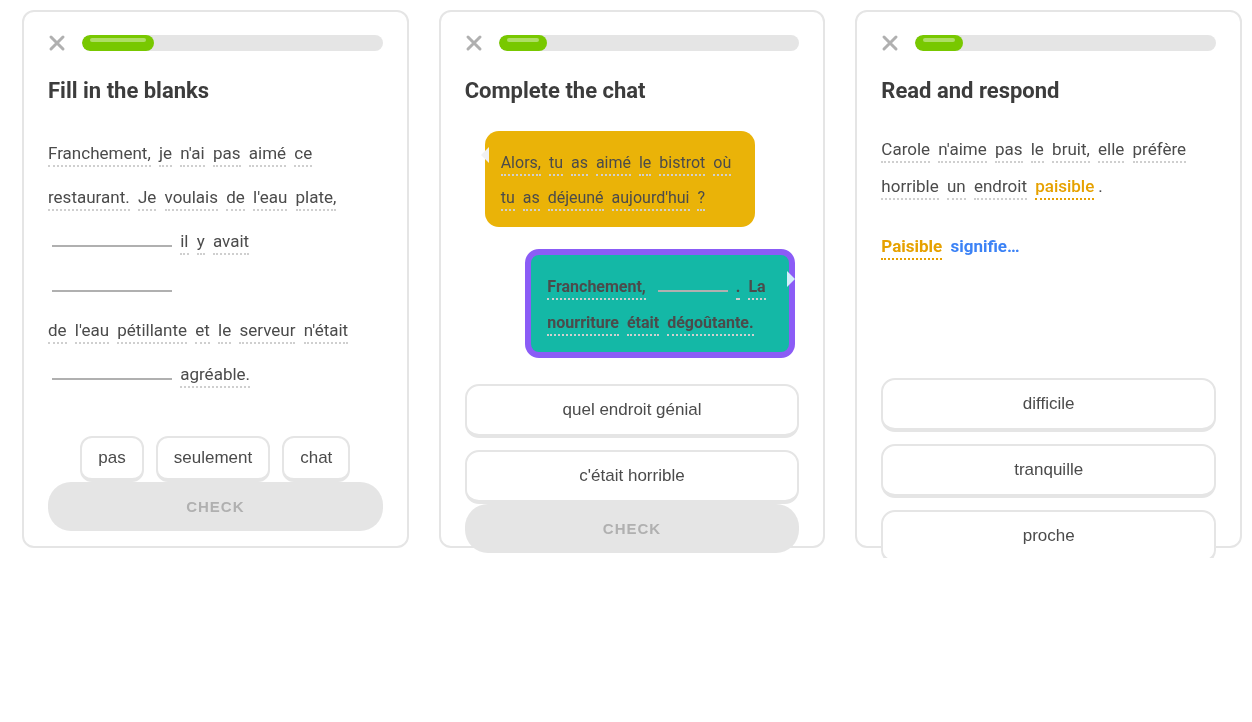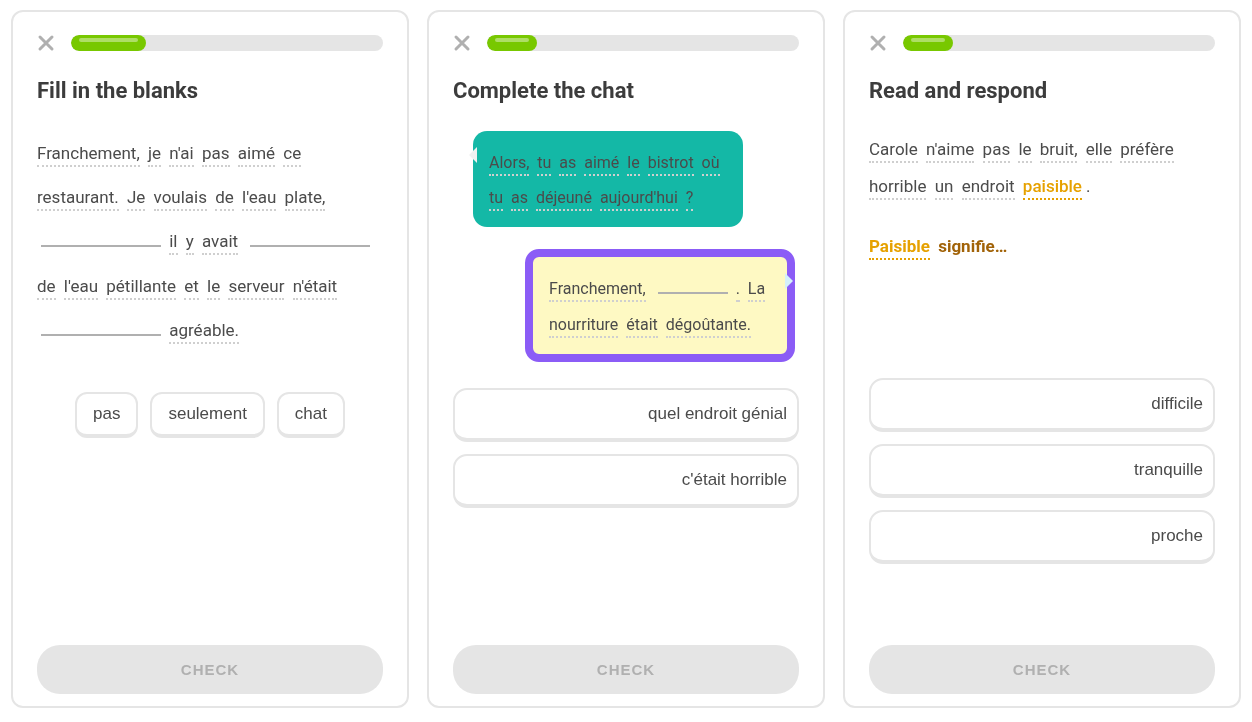--- a/index.html
+++ b/index.html
@@ -7,27 +7,28 @@
     font-family: -apple-system, BlinkMacSystemFont, "Segoe UI", Roboto, Helvetica, Arial, sans-serif;
     background: #fff;
     padding: 10px;
     display: flex;
     gap: 18px;
     justify-content: center;
     align-items: flex-start;
   }
   .card {
     width: 398px;
-    height: 698px;
+    height: 538px;
     border: 2px solid #e5e5e5;
     border-radius: 12px;
-    padding: 22px 24px 12px 24px;
+    padding: 22px 24px 20px 24px;
     display: flex;
     flex-direction: column;
     position: relative;
+    margin-left: 12px;
   }
   .topbar {
     display: flex;
     align-items: center;
     gap: 16px;
     margin-bottom: 26px;
   }
   .close-x {
     width: 18px;
     height: 18px;
@@ -76,21 +77,21 @@
   .tok.hl { color:#e6a100; border-bottom-color:#e6a100; font-weight:500;}
   .tok.hlb { color:#e6a100; border-bottom-color:#e6a100; font-weight:700;}
   .blank {
     display:inline-block;
     width: 120px;
     border-bottom: 2px solid #b0b0b0;
     margin: 0 4px;
     vertical-align: baseline;
   }
   .blank.short{ width:70px; }
-  .plain { color:#a16207; font-weight:700; }
+  .plain { color:#3b82f6; font-weight:700; }
 
   
   .wordbank {
     display:flex;
     gap:12px;
     justify-content:center;
     margin-top: 40px;
   }
   .chip {
     border: 2px solid #e5e5e5;
@@ -107,53 +108,54 @@
   .bubble {
     border-radius: 14px;
     padding: 14px 16px 12px 16px;
     font-size: 16px;
     color:#4b4b4b;
     position: relative;
     max-width: 270px;
   }
   .bubble .tokens { line-height: 2.2; font-size:16px; }
   .bubble.grey {
-    background:#14b8a6;
+    background:#eab308;
     margin-left: 20px;
     margin-bottom: 22px;
   }
   .bubble.grey::before{
     content:"";
     position:absolute;
     left:-12px; top:16px;
     border: 8px solid transparent;
     border-right-color:#f1f1f1;
   }
   .bubble.blue{
-    background:#fef9c3;
-    border:8px solid #8b5cf6;
+    background:#14b8a6;
+    border:6px solid #8b5cf6;
     margin-left: auto;
     margin-right: 4px;
+    font-weight: bold;
   }
   .bubble.blue::after{
     content:"";
     position:absolute;
     right:-14px; top:16px;
     border: 8px solid transparent;
     border-left-color:#d4f0fa;
   }
 
   
   .options { margin-top: 26px; display:flex; flex-direction:column; gap:12px; }
   .opt {
     border:2px solid #e5e5e5;
     border-bottom-width:4px;
     border-radius: 14px;
     padding: 14px 10px;
-    text-align:right;
+    text-align:center;
     font-size:17px;
     color:#4b4b4b;
     background:#fff;
     cursor:pointer;
   }
 
   
   .check {
     margin-top:auto;
     background:#e5e5e5;

